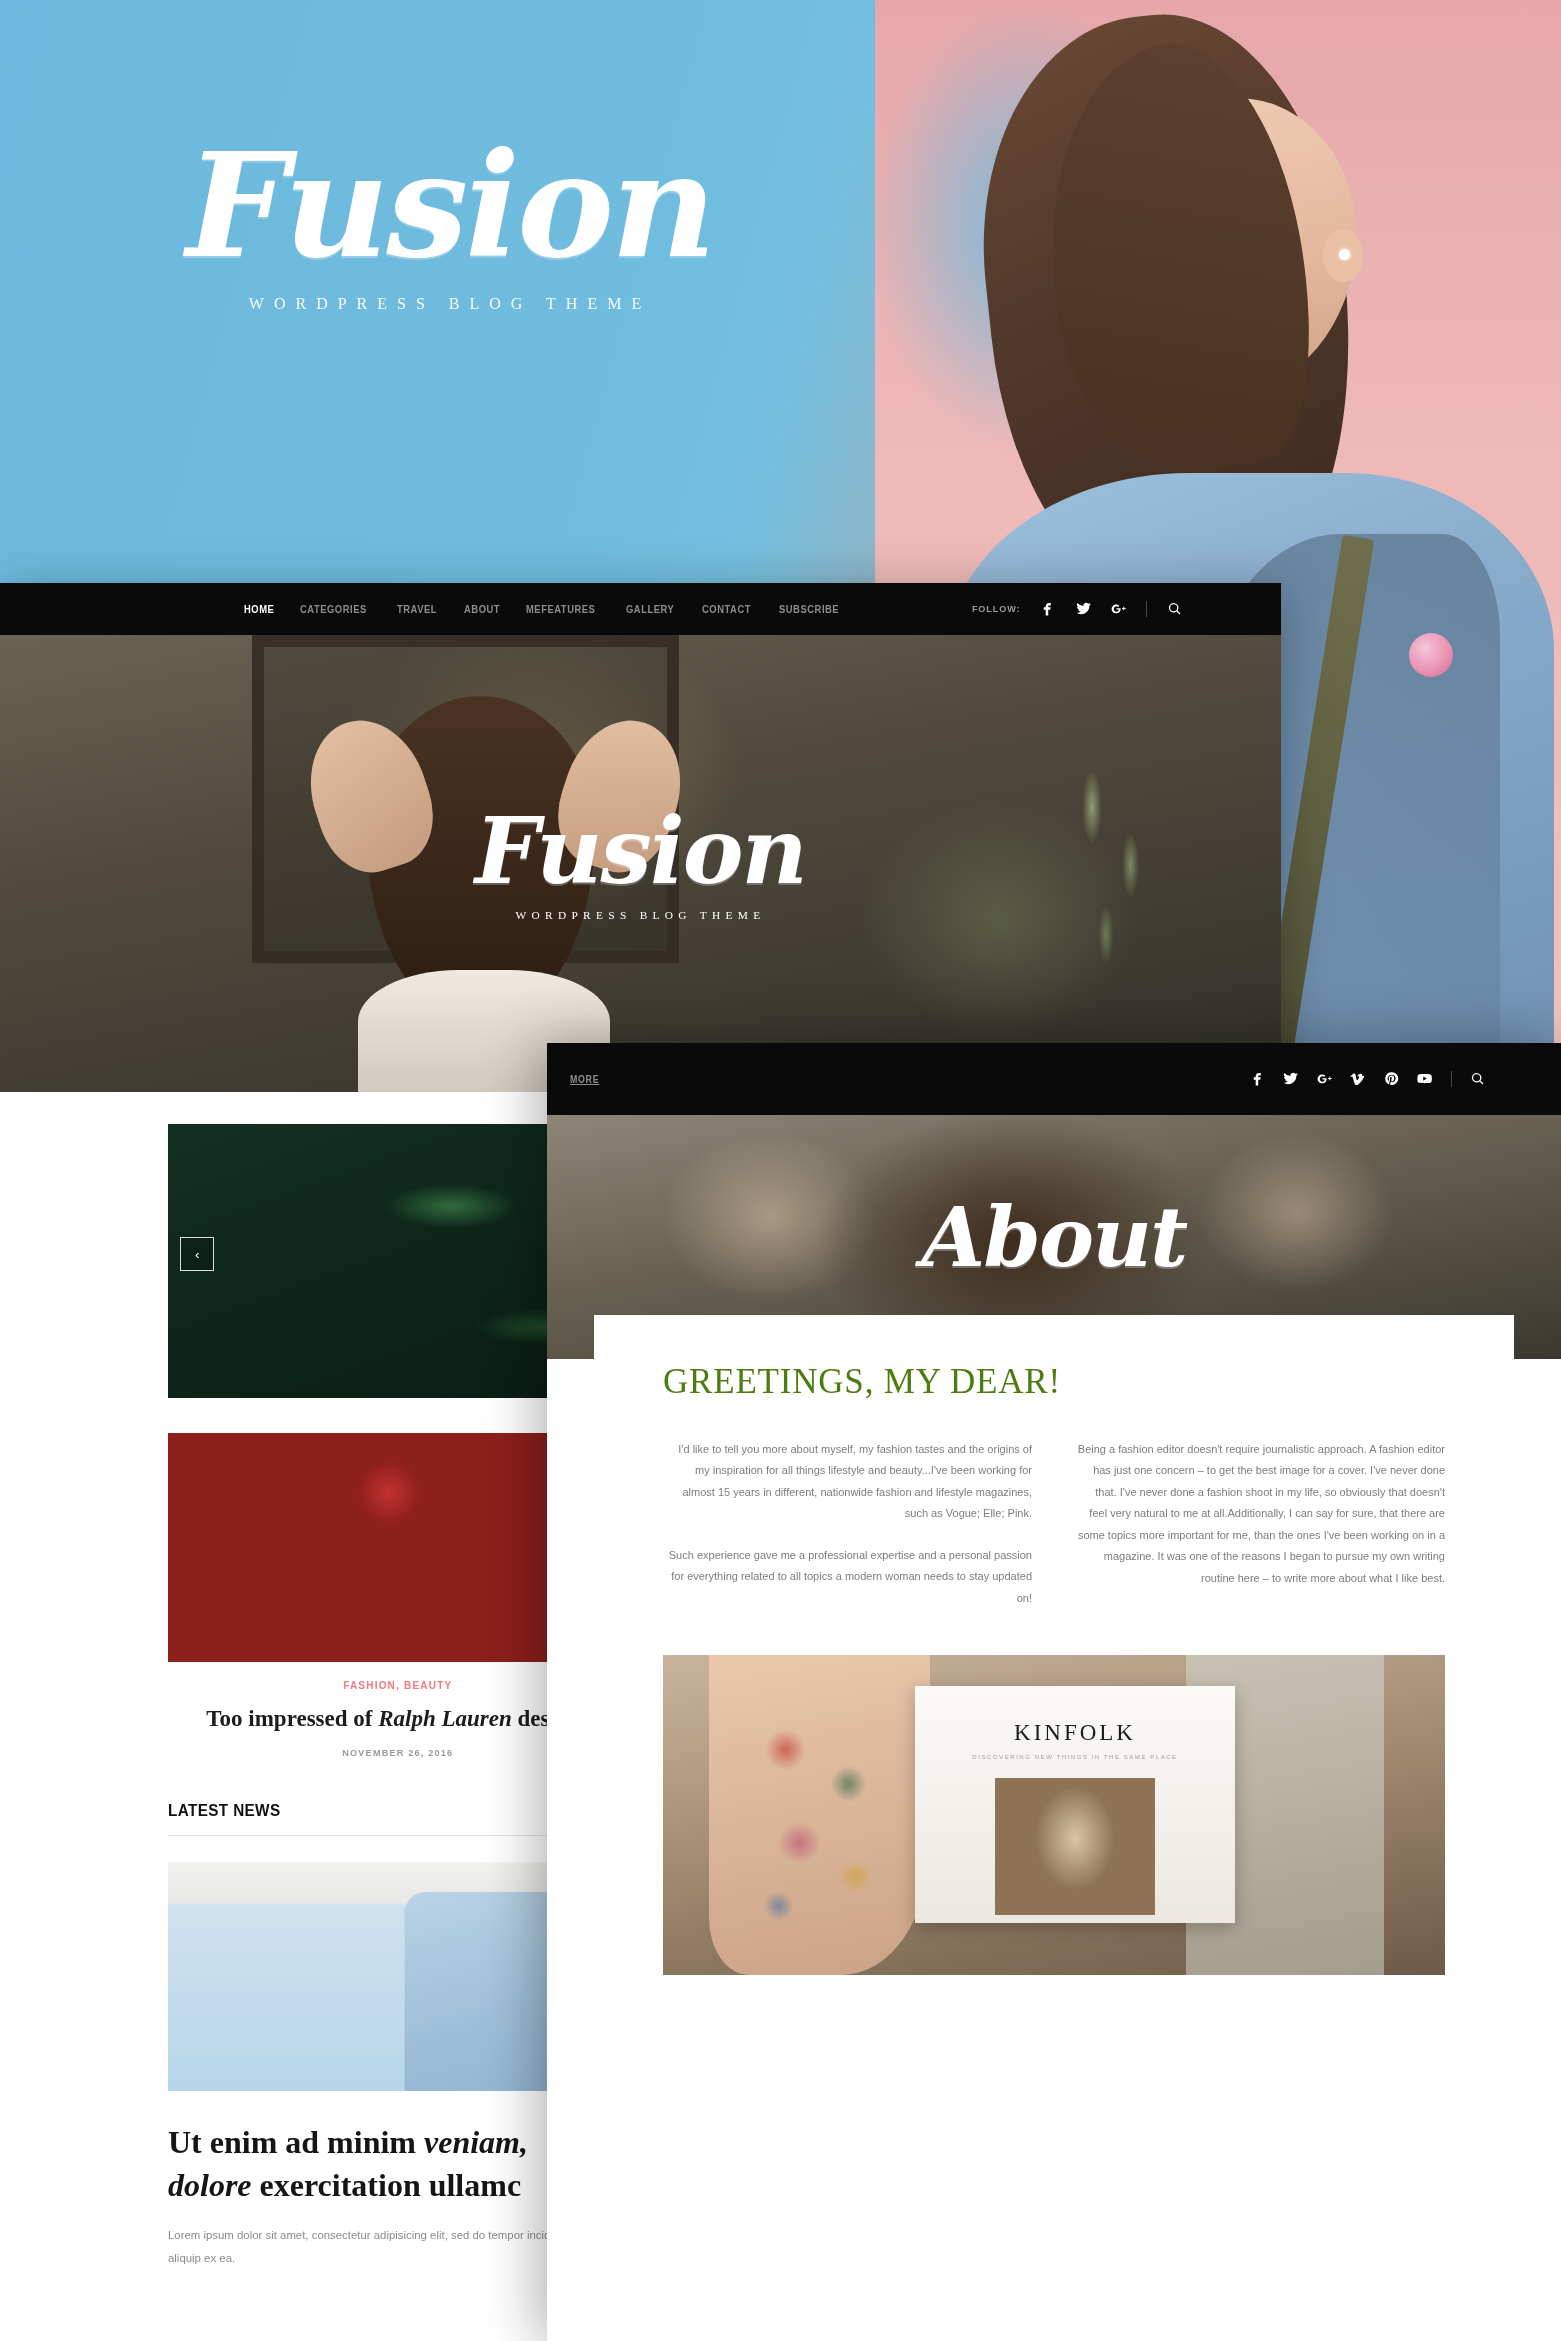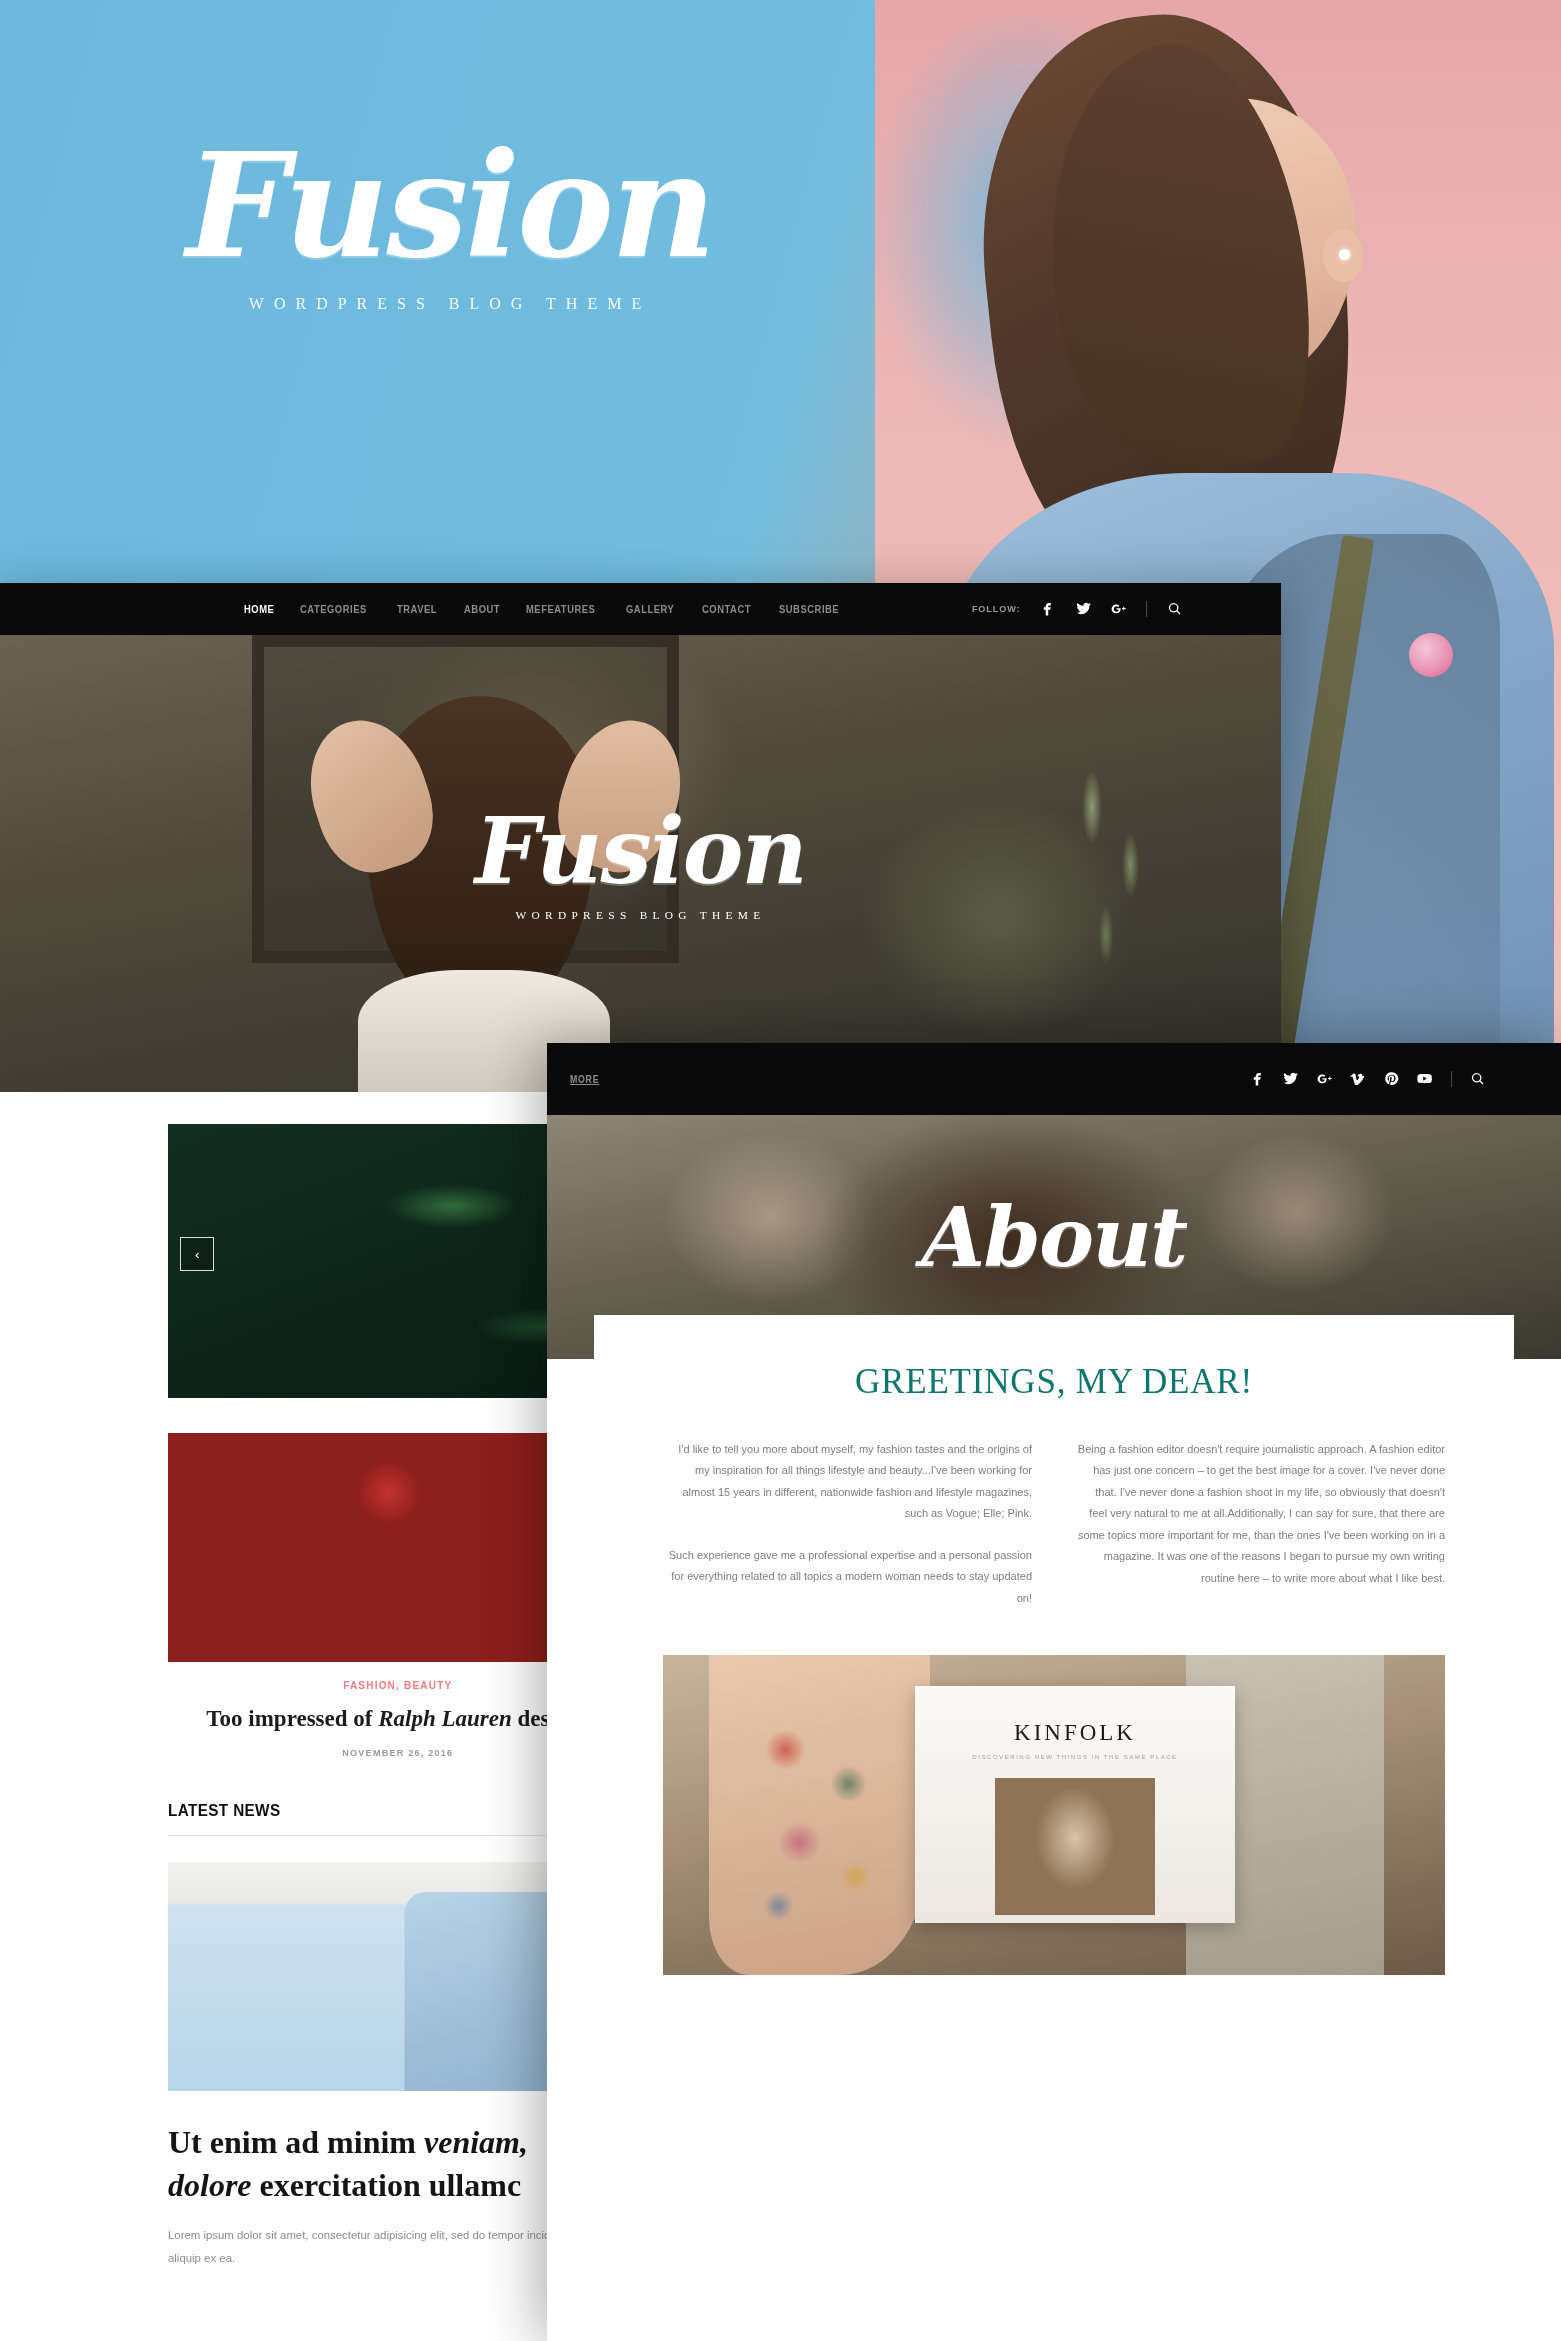--- a/index.html
+++ b/index.html
@@ -304,22 +304,22 @@
     position: absolute; inset: 0; display: flex; align-items: center; justify-content: center;
     color: #fff;
   }
   .about-hero-title .script { font-size: 82px; }
 
   .about-panel {
     position: relative; margin: -44px 47px 0; background: #fff; padding: 47px 69px 53px;
     min-height: 915px;
   }
   .about-h1 {
-    text-align: center; font-family: "Liberation Serif", serif; font-size: 35px;
-    letter-spacing: 0.8px; color: #0f766e; font-weight: 400;
+    font-family: "Liberation Serif", serif; font-size: 35px;
+    letter-spacing: 0.8px; color: #4d7c0f; font-weight: 400;
   }
   .about-cols { display: flex; gap: 44px; margin-top: 37px; text-align: right; }
   .about-col { flex: 1; }
   .about-col p {
     font-size: 11px; line-height: 1.95; color: #7d7d7d; margin-bottom: 20px;
   }
   .about-figure {
     margin-top: 26px; height: 320px; position: relative; overflow: hidden;
     background: linear-gradient(170deg, #c8b49d 0%, #a68f76 42%, #6d5a46 100%);
   }

